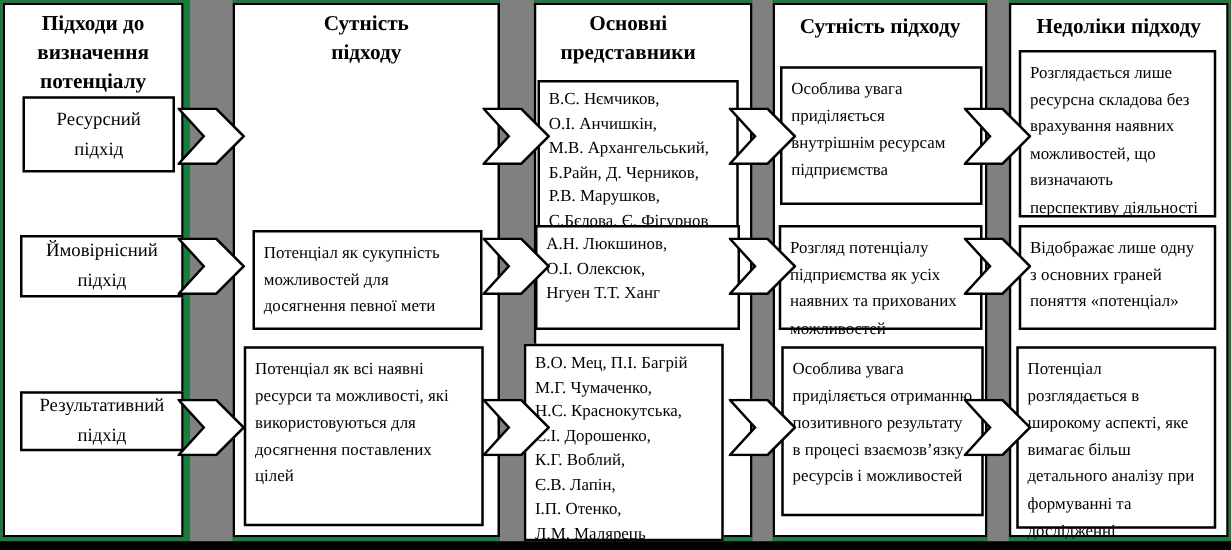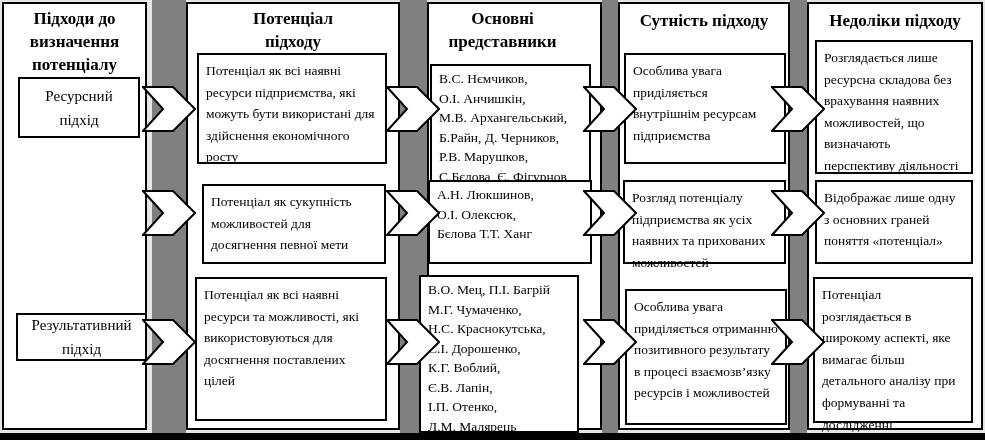--- a/index.html
+++ b/index.html
@@ -4,21 +4,21 @@
 <style>
   html, body {
     margin: 0;
     padding: 0;
     background: #ffffff;
   }
   #stage {
     position: relative;
     width: 985px;
     height: 440px;
-    background: #e5e5e5;
+    background: #15803d;
     font-family: "Liberation Serif", "DejaVu Serif", serif;
     color: #000000;
     overflow: hidden;
   }
   .bar {
     position: absolute;
     top: 0;
     height: 440px;
     background: #808080;
     z-index: 1;
@@ -95,56 +95,56 @@
 
   <div class="panel" style="left:2px;   width:145px;"></div>
   <div class="panel" style="left:186px; width:214px;"></div>
   <div class="panel" style="left:427px; width:175px;"></div>
   <div class="panel" style="left:618px; width:172px;"></div>
   <div class="panel" style="left:807px; width:176px;"></div>
 
   <div class="panel-header" style="left:4px;   top:8px;  width:141px;">Підходи до
 визначення
 потенціалу</div>
-  <div class="panel-header" style="left:188px; top:8px;  width:210px;">Потенціал
+  <div class="panel-header" style="left:188px; top:8px;  width:210px;">Сутність
 підходу</div>
   <div class="panel-header" style="left:429px; top:8px;  width:147px;">Основні
 представники</div>
   <div class="panel-header" style="left:620px; top:10px; width:168px;">Сутність підходу</div>
   <div class="panel-header" style="left:809px; top:10px; width:172px;">Недоліки підходу</div>
 
   <div class="cell approach" style="left:18px;  top:77px;  width:122px; height:61px;">Ресурсний підхід</div>
-  <div class="cell bodytext" style="left:197px; top:53px;  width:190px; height:111px;">Потенціал як всі наявні ресурси підприємства, які можуть бути використані для здійснення економічного росту</div>
   <div class="cell reps" style="left:430px; top:64px;  width:161px; height:126px;">В.С. Нємчиков,
 О.І. Анчишкін,
 М.В. Архангельський,
 Б.Райн, Д. Черников,
 Р.В. Марушков,
 С.Бєлова, Є. Фігурнов</div>
   <div class="cell bodytext" style="left:624px; top:53px;  width:162px; height:111px;">Особлива увага приділяється внутрішнім ресурсам підприємства</div>
   <div class="cell bodytext" style="left:815px; top:40px;  width:158px; height:134px;">Розглядається лише ресурсна складова без врахування наявних можливостей, що визначають перспективу  діяльності суб’єкта</div>
 
+  <div class="cell approach" style="left:16px;  top:188px; width:131px; height:50px;">Ймовірнісний підхід</div>
   <div class="cell bodytext" style="left:202px; top:184px; width:184px; height:80px;font-family:Liberation Serif, serif;">Потенціал як сукупність можливостей для досягнення певної мети</div>
   <div class="cell reps" style="left:428px; top:180px; width:164px; height:84px;">А.Н. Люкшинов,
 О.І. Олексюк,
-Бєлова Т.Т. Ханг</div>
+Нгуен Т.Т. Ханг</div>
   <div class="cell bodytext" style="left:623px; top:180px; width:163px; height:84px;">Розгляд потенціалу підприємства як усіх наявних та прихованих можливостей</div>
   <div class="cell bodytext" style="left:815px; top:180px; width:158px; height:84px;">Відображає лише одну з основних граней поняття «потенціал»</div>
 
   <div class="cell approach" style="left:16px;  top:313px; width:131px; height:48px;">Результативний підхід</div>
   <div class="cell bodytext" style="left:195px; top:277px; width:192px; height:144px;">Потенціал як всі наявні ресурси та можливості, які використовуються для досягнення поставлених цілей</div>
   <div class="cell reps" style="left:419px; top:275px; width:160px; height:158px;">В.О. Мец, П.І. Багрій
 М.Г. Чумаченко,
 Н.С. Краснокутська,
 С.І. Дорошенко,
 К.Г. Воблий,
 Є.В. Лапін,
 І.П. Отенко,
 Л.М. Малярець</div>
-  <div class="cell bodytext" style="left:625px; top:289px; width:162px; height:136px;">Особлива увага приділяється отриманню позитивного результату в процесі взаємозв’язку ресурсів і можливостей</div>
+  <div class="cell bodytext" style="left:625px; top:277px; width:162px; height:136px;">Особлива увага приділяється отриманню позитивного результату в процесі взаємозв’язку ресурсів і можливостей</div>
   <div class="cell bodytext" style="left:813px; top:277px; width:160px; height:146px;">Потенціал розглядається в широкому аспекті, яке вимагає більш детального аналізу при формуванні та дослідженні</div>
 
   <svg class="arrow" style="left:142px; top:86px;" viewBox="0 0 54 46">
       <polygon points="1,1 31,1 53,23 31,45 1,45 21,23" fill="#ffffff" stroke="#000000" stroke-width="2"></polygon>
     </svg>
   <svg class="arrow" style="left:386px; top:86px;" viewBox="0 0 54 46">
       <polygon points="1,1 31,1 53,23 31,45 1,45 21,23" fill="#ffffff" stroke="#000000" stroke-width="2"></polygon>
     </svg>
   <svg class="arrow" style="left:583px; top:86px;" viewBox="0 0 54 46">
       <polygon points="1,1 31,1 53,23 31,45 1,45 21,23" fill="#ffffff" stroke="#000000" stroke-width="2"></polygon>

